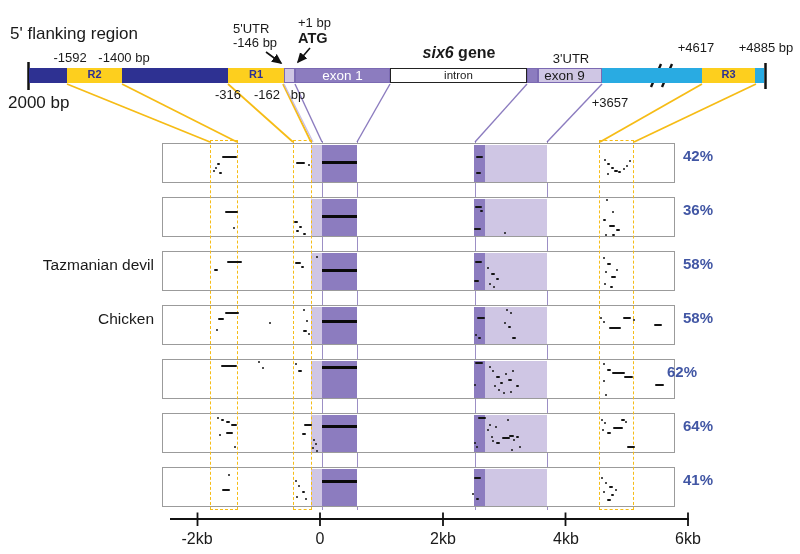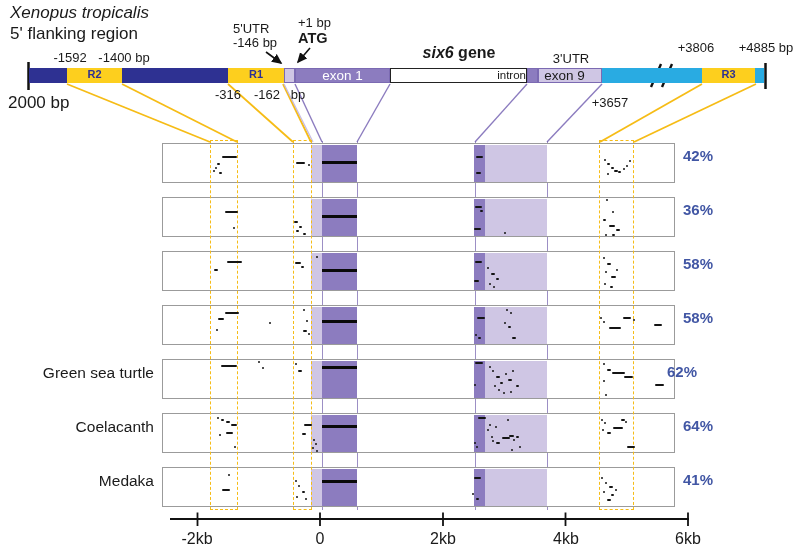--- a/index.html
+++ b/index.html
@@ -9,21 +9,21 @@
   .lbl{position:absolute;white-space:nowrap;color:var(--ink);z-index:4;}
   .ctr{transform:translateX(-50%);}
   .ttl{font-size:17px;line-height:20px;}
   .coord{font-size:13px;}
   .seg{position:absolute;top:68px;height:15px;box-sizing:border-box;z-index:2;
        font-size:11px;line-height:13px;text-align:center;}
   .navy{background:var(--navy);}
   .ybox{background:var(--yellow);color:var(--navy);font-weight:600;}
   .pbox{background:var(--purple);border:1.2px solid var(--purple-border);color:#fff;font-size:13.5px;}
   .lavbox{background:var(--lavender);border:1.2px solid var(--purple-border);}
-  .ibox{background:#fff;border:1.2px solid #222;color:#1a1a1a;font-size:11.5px;text-align:right;}
+  .ibox{background:#fff;border:1.2px solid #222;color:#1a1a1a;font-size:11.5px;}
   .cbox{background:var(--cyan);}
   .gene-title{font-size:16px;font-weight:bold;}
   .gene-title .it{font-style:italic;}
   .vguide{position:absolute;background:var(--purple-border);opacity:.75;z-index:2;}
   .rowbox{position:absolute;background:#fff;border:1.5px solid var(--row-border);box-sizing:border-box;z-index:2;}
   .fill-lav{position:absolute;background:var(--lavender);z-index:3;}
   .fill-pur{position:absolute;background:var(--purple);z-index:3;}
   .dashcol{position:absolute;border:1.6px dashed var(--yellow-line);box-sizing:border-box;z-index:4;}
   .mark{position:absolute;background:#141414;border-radius:1px;z-index:5;}
   .exline{position:absolute;background:#0a0a0a;z-index:5;}
@@ -67,21 +67,20 @@
     <line x1="662" y1="87" x2="672" y2="64" stroke="#111" stroke-width="2.4"></line>
 
     <line x1="170" y1="519" x2="689" y2="519" stroke="#111" stroke-width="2"></line>
     <line x1="197.5" y1="512.5" x2="197.5" y2="526" stroke="#111" stroke-width="1.8"></line>
     <line x1="320" y1="512.5" x2="320" y2="526" stroke="#111" stroke-width="1.8"></line>
     <line x1="443" y1="512.5" x2="443" y2="526" stroke="#111" stroke-width="1.8"></line>
     <line x1="565.5" y1="512.5" x2="565.5" y2="526" stroke="#111" stroke-width="1.8"></line>
     <line x1="688" y1="512.5" x2="688" y2="526" stroke="#111" stroke-width="1.8"></line>
   </svg>
 
-  <div class="lbl ttl" style="left:10px;top:3px;font-style:italic">Xenopus tropicalis</div>
   <div class="lbl ttl" style="left:10px;top:24px">5' flanking region</div>
   <div class="lbl ttl" style="left:8px;top:93px">2000 bp</div>
   <div class="lbl ctr gene-title" style="left:459px;top:44px"><span class="it">six6</span><span> gene</span></div>
 
   <div class="seg navy" style="left:29px;width:38px"></div>
   <div class="seg ybox" style="left:67px;width:55px">R2</div>
   <div class="seg navy" style="left:122px;width:106px"></div>
   <div class="seg ybox" style="left:228px;width:56px">R1</div>
   <div class="seg lavbox" style="left:284px;width:11px"></div>
   <div class="seg pbox" style="left:295px;width:95px">exon 1</div>
@@ -97,21 +96,21 @@
   <div class="lbl ctr coord" style="left:124px;top:50px">-1400 bp</div>
   <div class="lbl coord" style="left:233px;top:21px">5'UTR</div>
   <div class="lbl coord" style="left:233px;top:35px">-146 bp</div>
   <div class="lbl coord" style="left:298px;top:15px">+1 bp</div>
   <div class="lbl" style="left:298px;top:30px;font-size:14.5px;font-weight:bold">ATG</div>
   <div class="lbl ctr coord" style="left:228px;top:87px">-316</div>
   <div class="lbl ctr coord" style="left:267px;top:87px">-162</div>
   <div class="lbl ctr coord" style="left:298px;top:87px">bp</div>
   <div class="lbl ctr coord" style="left:571px;top:51px">3'UTR</div>
   <div class="lbl ctr coord" style="left:610px;top:95px">+3657</div>
-  <div class="lbl ctr coord" style="left:696px;top:40px">+3806</div>
+  <div class="lbl ctr coord" style="left:696px;top:40px">+4617</div>
   <div class="lbl ctr coord" style="left:766px;top:40px">+4885 bp</div>
 
 <div class="vguide" style="left: 322px; top: 141px; width: 1.2px; height: 369px;"></div>
     <div class="vguide" style="left: 357px; top: 141px; width: 1.2px; height: 369px;"></div>
     <div class="vguide" style="left: 474.5px; top: 141px; width: 1.2px; height: 369px;"></div>
     <div class="vguide" style="left: 546.5px; top: 141px; width: 1.2px; height: 369px;"></div>
     <div class="rowbox" style="left: 162px; top: 143px; width: 513px; height: 40px;"></div>
     <div class="fill-lav" style="left: 311px; top: 144.5px; width: 11px; height: 37px;"></div>
     <div class="fill-pur" style="left: 322px; top: 144.5px; width: 35px; height: 37px;"></div>
     <div class="fill-pur" style="left: 474px; top: 144.5px; width: 11px; height: 37px;"></div>
@@ -201,20 +200,21 @@
     <div class="mark" style="left: 489px; top: 282.8px; width: 2px; height: 2.4px;"></div>
     <div class="mark" style="left: 493px; top: 285.8px; width: 2px; height: 2.4px;"></div>
     <div class="mark" style="left: 603px; top: 256.8px; width: 2px; height: 2.4px;"></div>
     <div class="mark" style="left: 607px; top: 262.8px; width: 4px; height: 2.4px;"></div>
     <div class="mark" style="left: 605px; top: 270.8px; width: 2px; height: 2.4px;"></div>
     <div class="mark" style="left: 611px; top: 275.8px; width: 5px; height: 2.4px;"></div>
     <div class="mark" style="left: 616px; top: 268.8px; width: 2px; height: 2.4px;"></div>
     <div class="mark" style="left: 604px; top: 282.8px; width: 2px; height: 2.4px;"></div>
     <div class="mark" style="left: 610px; top: 285.8px; width: 3px; height: 2.4px;"></div>
     <div class="exline" style="left: 322px; top: 268.5px; width: 35px; height: 3px;"></div>
+    <div class="rowlab" style="left: 6px; top: 255px; width: 148px; height: 20px;">Tazmanian devil</div>
     <div class="pct" style="left: 683px; top: 254px; width: 60px; height: 20px;">58%</div>
     <div class="mark" style="left: 225px; top: 311.8px; width: 14px; height: 2.4px;"></div>
     <div class="mark" style="left: 218px; top: 317.8px; width: 6px; height: 2.4px;"></div>
     <div class="mark" style="left: 216px; top: 328.8px; width: 2px; height: 2.4px;"></div>
     <div class="mark" style="left: 269px; top: 321.8px; width: 2px; height: 2.4px;"></div>
     <div class="mark" style="left: 303px; top: 308.8px; width: 2px; height: 2.4px;"></div>
     <div class="mark" style="left: 306px; top: 319.8px; width: 2px; height: 2.4px;"></div>
     <div class="mark" style="left: 303px; top: 329.8px; width: 4px; height: 2.4px;"></div>
     <div class="mark" style="left: 308px; top: 332.8px; width: 2px; height: 2.4px;"></div>
     <div class="mark" style="left: 477px; top: 316.8px; width: 8px; height: 2.4px;"></div>
@@ -225,20 +225,21 @@
     <div class="mark" style="left: 504px; top: 321.8px; width: 2px; height: 2.4px;"></div>
     <div class="mark" style="left: 508px; top: 325.8px; width: 3px; height: 2.4px;"></div>
     <div class="mark" style="left: 512px; top: 336.8px; width: 4px; height: 2.4px;"></div>
     <div class="mark" style="left: 600px; top: 316.8px; width: 2px; height: 2.4px;"></div>
     <div class="mark" style="left: 603px; top: 320.8px; width: 2px; height: 2.4px;"></div>
     <div class="mark" style="left: 609px; top: 326.8px; width: 12px; height: 2.4px;"></div>
     <div class="mark" style="left: 623px; top: 316.8px; width: 8px; height: 2.4px;"></div>
     <div class="mark" style="left: 633px; top: 318.8px; width: 2px; height: 2.4px;"></div>
     <div class="mark" style="left: 654px; top: 323.8px; width: 8px; height: 2.4px;"></div>
     <div class="exline" style="left: 322px; top: 319.5px; width: 35px; height: 3px;"></div>
+    <div class="rowlab" style="left: 6px; top: 309px; width: 148px; height: 20px;">Chicken</div>
     <div class="pct" style="left: 683px; top: 308px; width: 60px; height: 20px;">58%</div>
     <div class="mark" style="left: 221px; top: 364.8px; width: 16px; height: 2.4px;"></div>
     <div class="mark" style="left: 258px; top: 360.8px; width: 2px; height: 2.4px;"></div>
     <div class="mark" style="left: 262px; top: 366.8px; width: 2px; height: 2.4px;"></div>
     <div class="mark" style="left: 295px; top: 362.8px; width: 2px; height: 2.4px;"></div>
     <div class="mark" style="left: 298px; top: 369.8px; width: 4px; height: 2.4px;"></div>
     <div class="mark" style="left: 475px; top: 361.8px; width: 8px; height: 2.4px;"></div>
     <div class="mark" style="left: 474px; top: 383.8px; width: 2px; height: 2.4px;"></div>
     <div class="mark" style="left: 489px; top: 365.8px; width: 2px; height: 2.4px;"></div>
     <div class="mark" style="left: 492px; top: 369.8px; width: 2px; height: 2.4px;"></div>
@@ -253,21 +254,20 @@
     <div class="mark" style="left: 494px; top: 384.8px; width: 2px; height: 2.4px;"></div>
     <div class="mark" style="left: 510px; top: 390.8px; width: 2px; height: 2.4px;"></div>
     <div class="mark" style="left: 603px; top: 362.8px; width: 2px; height: 2.4px;"></div>
     <div class="mark" style="left: 607px; top: 368.8px; width: 4px; height: 2.4px;"></div>
     <div class="mark" style="left: 612px; top: 371.8px; width: 13px; height: 2.4px;"></div>
     <div class="mark" style="left: 624px; top: 375.8px; width: 9px; height: 2.4px;"></div>
     <div class="mark" style="left: 603px; top: 379.8px; width: 2px; height: 2.4px;"></div>
     <div class="mark" style="left: 605px; top: 393.8px; width: 2px; height: 2.4px;"></div>
     <div class="mark" style="left: 655px; top: 383.8px; width: 9px; height: 2.4px;"></div>
     <div class="exline" style="left: 322px; top: 365.5px; width: 35px; height: 3px;"></div>
-    <div class="rowlab" style="left: 6px; top: 363px; width: 148px; height: 20px;">Green sea turtle</div>
     <div class="pct" style="left: 667px; top: 362px; width: 60px; height: 20px;">62%</div>
     <div class="mark" style="left: 217px; top: 416.8px; width: 2px; height: 2.4px;"></div>
     <div class="mark" style="left: 221px; top: 418.8px; width: 3px; height: 2.4px;"></div>
     <div class="mark" style="left: 226px; top: 420.8px; width: 4px; height: 2.4px;"></div>
     <div class="mark" style="left: 231px; top: 423.8px; width: 6px; height: 2.4px;"></div>
     <div class="mark" style="left: 219px; top: 433.8px; width: 2px; height: 2.4px;"></div>
     <div class="mark" style="left: 226px; top: 431.8px; width: 7px; height: 2.4px;"></div>
     <div class="mark" style="left: 234px; top: 445.8px; width: 2px; height: 2.4px;"></div>
     <div class="mark" style="left: 304px; top: 423.8px; width: 8px; height: 2.4px;"></div>
     <div class="mark" style="left: 302px; top: 432.8px; width: 4px; height: 2.4px;"></div>
@@ -293,40 +293,38 @@
     <div class="mark" style="left: 489px; top: 423.8px; width: 2px; height: 2.4px;"></div>
     <div class="mark" style="left: 601px; top: 418.8px; width: 2px; height: 2.4px;"></div>
     <div class="mark" style="left: 604px; top: 421.8px; width: 2px; height: 2.4px;"></div>
     <div class="mark" style="left: 602px; top: 428.8px; width: 2px; height: 2.4px;"></div>
     <div class="mark" style="left: 607px; top: 431.8px; width: 4px; height: 2.4px;"></div>
     <div class="mark" style="left: 613px; top: 426.8px; width: 10px; height: 2.4px;"></div>
     <div class="mark" style="left: 621px; top: 418.8px; width: 4px; height: 2.4px;"></div>
     <div class="mark" style="left: 625px; top: 420.8px; width: 2px; height: 2.4px;"></div>
     <div class="mark" style="left: 627px; top: 445.8px; width: 8px; height: 2.4px;"></div>
     <div class="exline" style="left: 322px; top: 424.5px; width: 35px; height: 3px;"></div>
-    <div class="rowlab" style="left: 6px; top: 417px; width: 148px; height: 20px;">Coelacanth</div>
     <div class="pct" style="left: 683px; top: 416px; width: 60px; height: 20px;">64%</div>
     <div class="mark" style="left: 228px; top: 473.8px; width: 2px; height: 2.4px;"></div>
     <div class="mark" style="left: 222px; top: 488.8px; width: 8px; height: 2.4px;"></div>
     <div class="mark" style="left: 295px; top: 479.8px; width: 2px; height: 2.4px;"></div>
     <div class="mark" style="left: 298px; top: 484.8px; width: 2px; height: 2.4px;"></div>
     <div class="mark" style="left: 302px; top: 490.8px; width: 3px; height: 2.4px;"></div>
     <div class="mark" style="left: 296px; top: 495.8px; width: 2px; height: 2.4px;"></div>
     <div class="mark" style="left: 305px; top: 497.8px; width: 2px; height: 2.4px;"></div>
     <div class="mark" style="left: 474px; top: 476.8px; width: 7px; height: 2.4px;"></div>
     <div class="mark" style="left: 472px; top: 492.8px; width: 2px; height: 2.4px;"></div>
     <div class="mark" style="left: 476px; top: 497.8px; width: 3px; height: 2.4px;"></div>
     <div class="mark" style="left: 601px; top: 476.8px; width: 2px; height: 2.4px;"></div>
     <div class="mark" style="left: 605px; top: 481.8px; width: 2px; height: 2.4px;"></div>
     <div class="mark" style="left: 609px; top: 485.8px; width: 4px; height: 2.4px;"></div>
     <div class="mark" style="left: 603px; top: 490.8px; width: 2px; height: 2.4px;"></div>
     <div class="mark" style="left: 611px; top: 493.8px; width: 3px; height: 2.4px;"></div>
     <div class="mark" style="left: 607px; top: 498.8px; width: 4px; height: 2.4px;"></div>
     <div class="mark" style="left: 615px; top: 488.8px; width: 2px; height: 2.4px;"></div>
     <div class="exline" style="left: 322px; top: 479.5px; width: 35px; height: 3px;"></div>
-    <div class="rowlab" style="left: 6px; top: 471px; width: 148px; height: 20px;">Medaka</div>
     <div class="pct" style="left: 683px; top: 470px; width: 60px; height: 20px;">41%</div>
     <div class="axlab" style="left: 167px; top: 528px; width: 60px; height: 22px;">-2kb</div>
     <div class="axlab" style="left: 290px; top: 528px; width: 60px; height: 22px;">0</div>
     <div class="axlab" style="left: 413px; top: 528px; width: 60px; height: 22px;">2kb</div>
     <div class="axlab" style="left: 536px; top: 528px; width: 60px; height: 22px;">4kb</div>
     <div class="axlab" style="left: 658px; top: 528px; width: 60px; height: 22px;">6kb</div>
   </div>
 
 </body></html>

